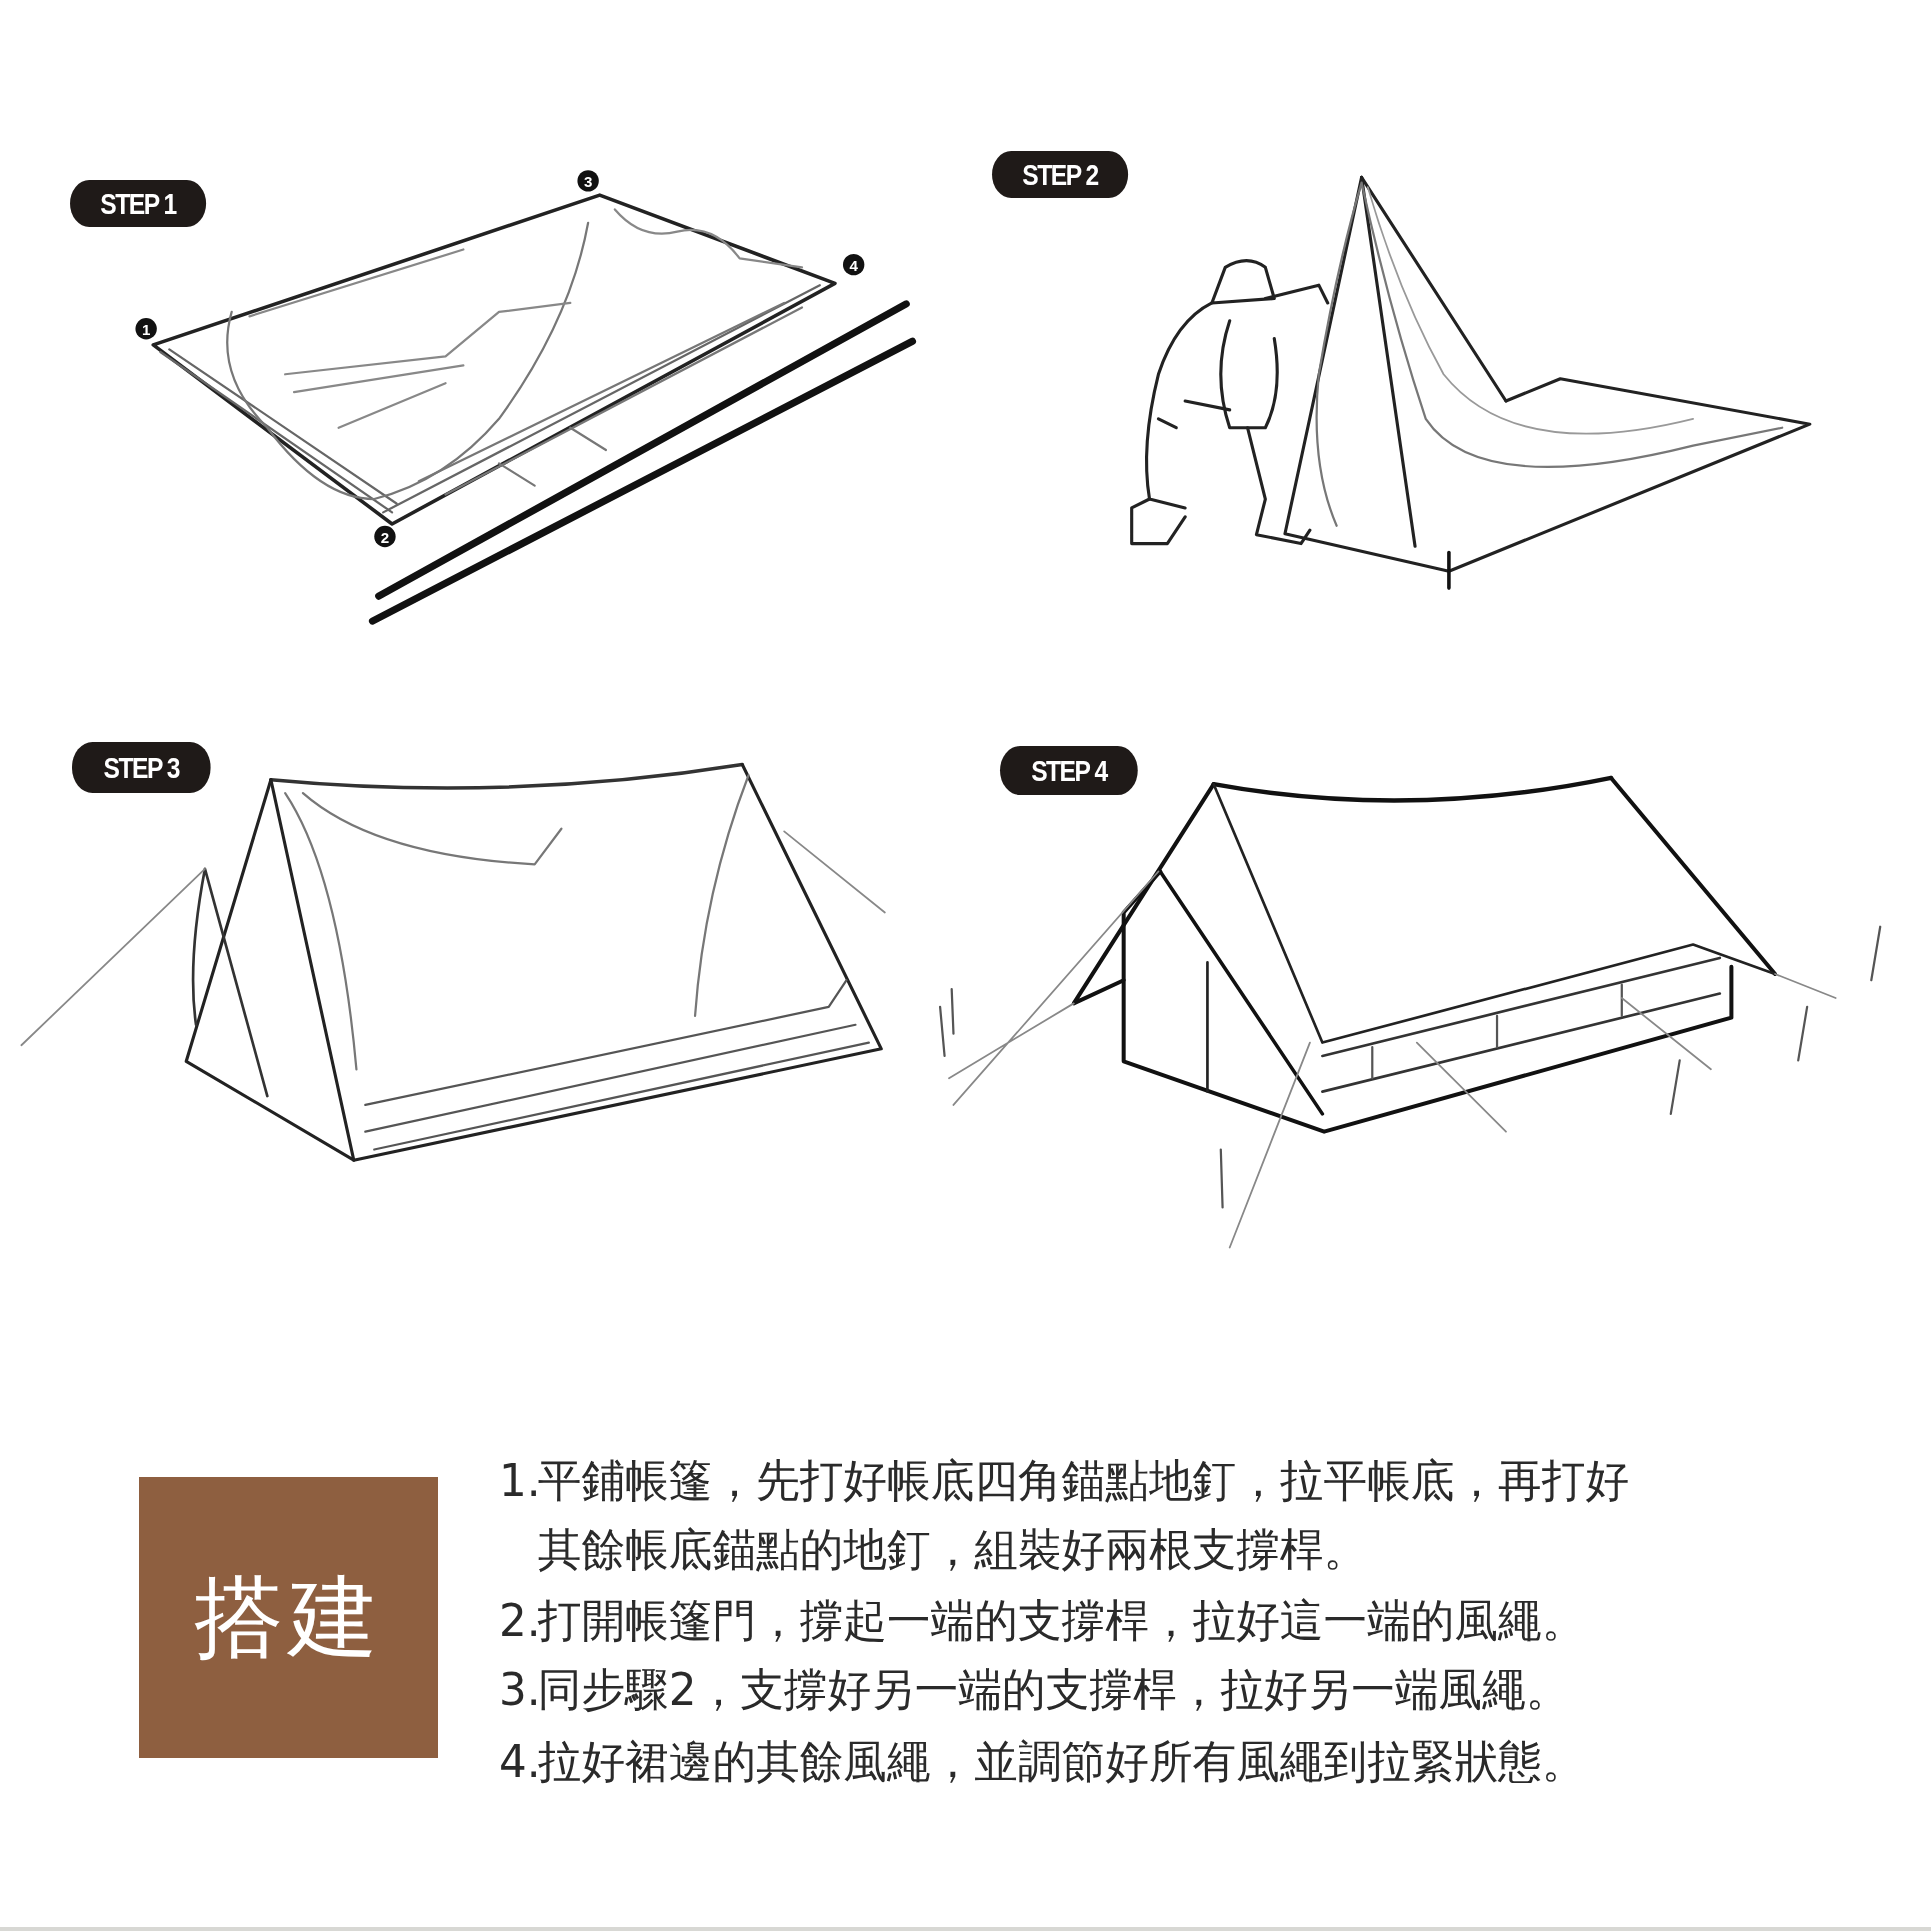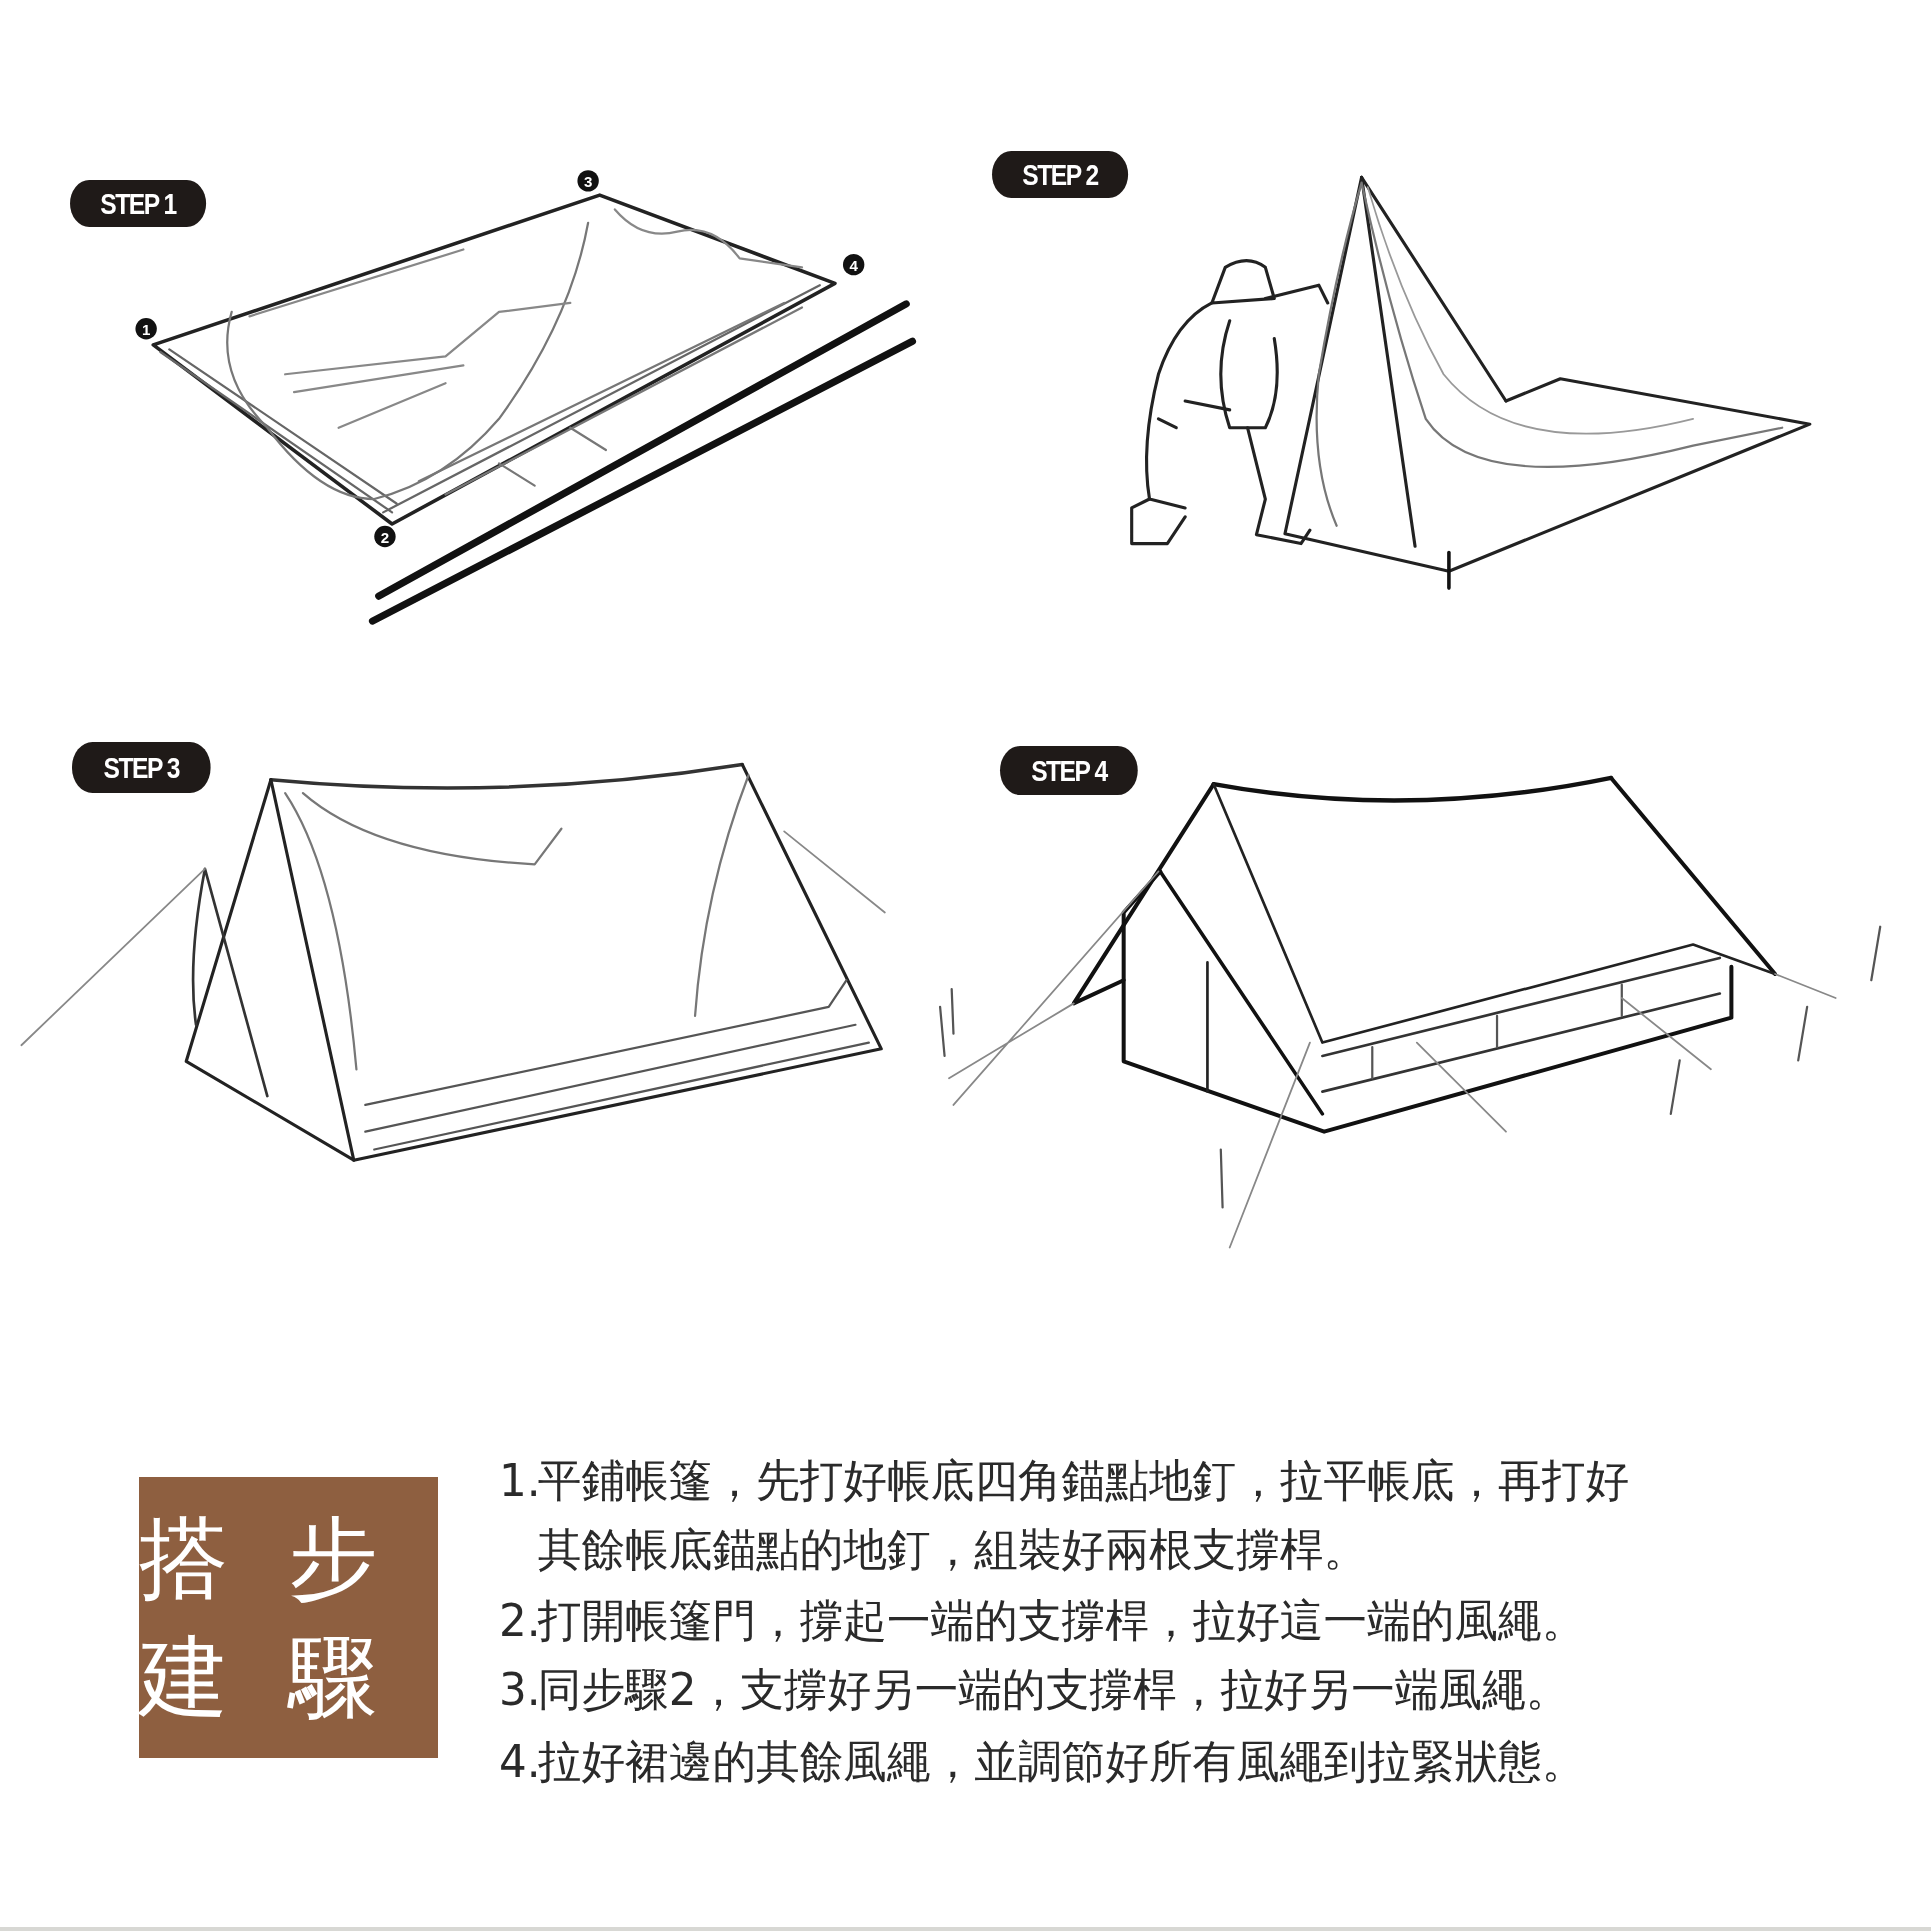--- a/index.html
+++ b/index.html
@@ -120,21 +120,20 @@
 </div>
 <div class="badge" style="left:72px; top:742px; width:169px; height:51px;">
   <span>STEP 3</span>
 </div>
 <div class="badge" style="left:1000px; top:746px; width:168px; height:49px;">
   <span>STEP 4</span>
 </div>
 
 <div class="title-box">
   <div class="t">搭建</div>
-  <div class="t">步驟</div>
 </div>
 
 <div class="steps">
   <div class="line" style="top:0.9px;">
     <span class="num">1.</span><span>平鋪帳篷，先打好帳底四角錨點地釘，拉平帳底，再打好</span>
   </div>
   <div class="line" style="top:70px;">
     <span class="num"></span><span>其餘帳底錨點的地釘，組裝好兩根支撐桿。</span>
   </div>
   <div class="line" style="top:141px;">

